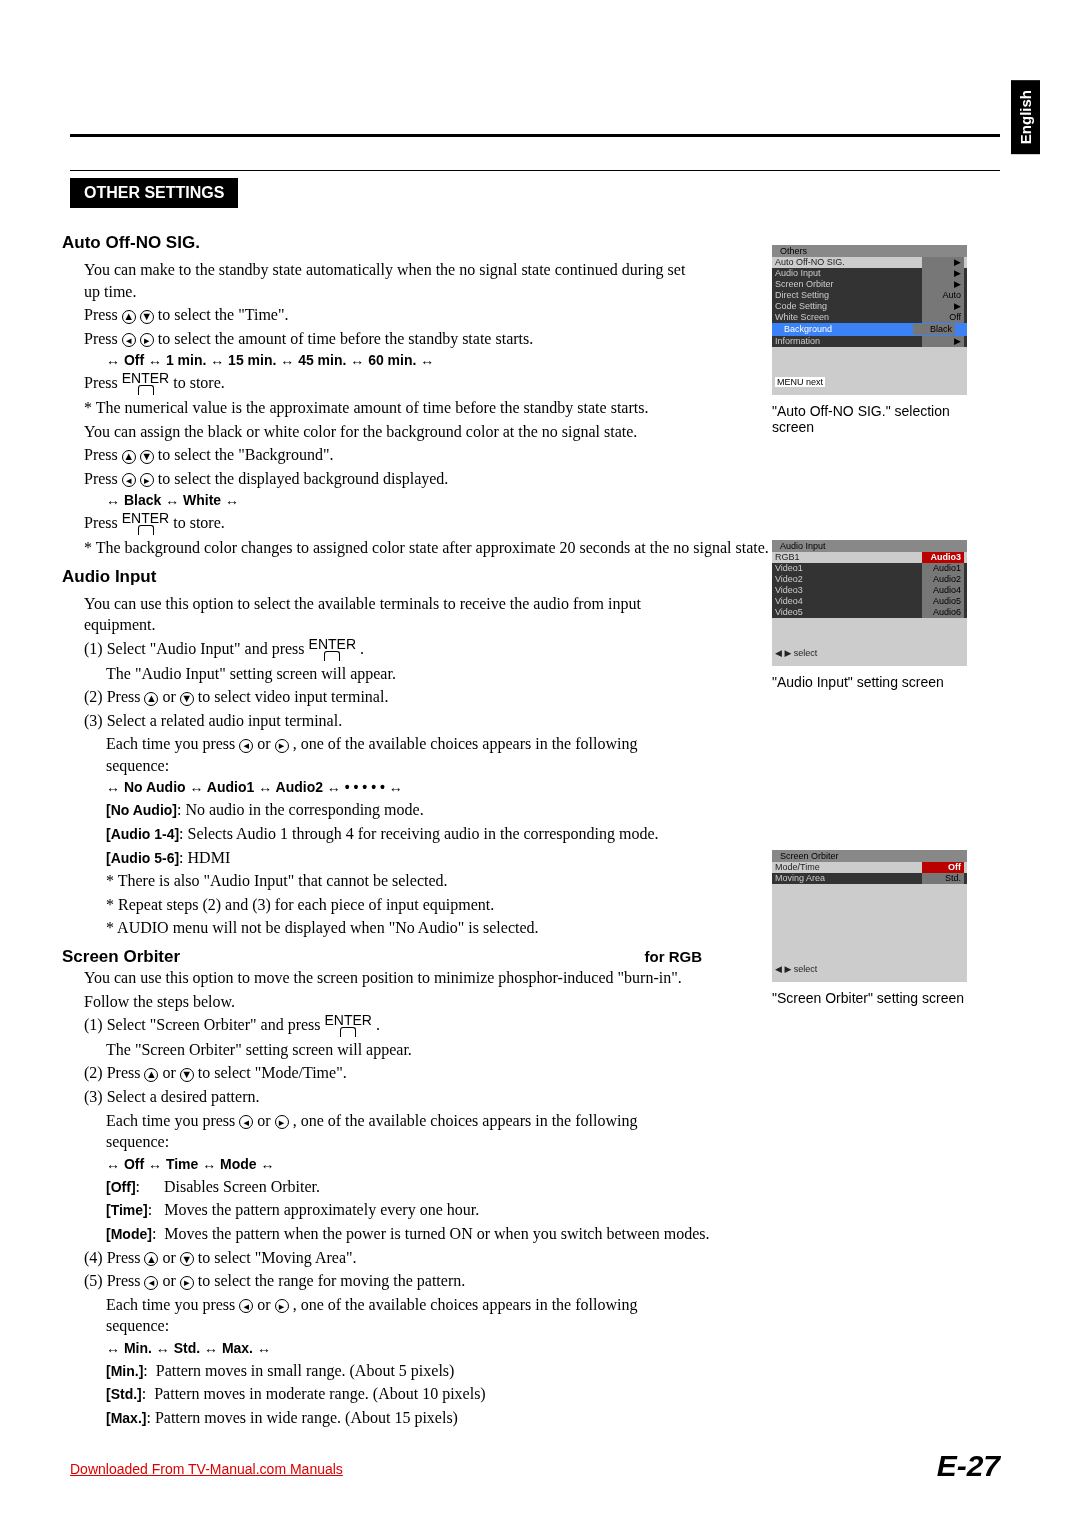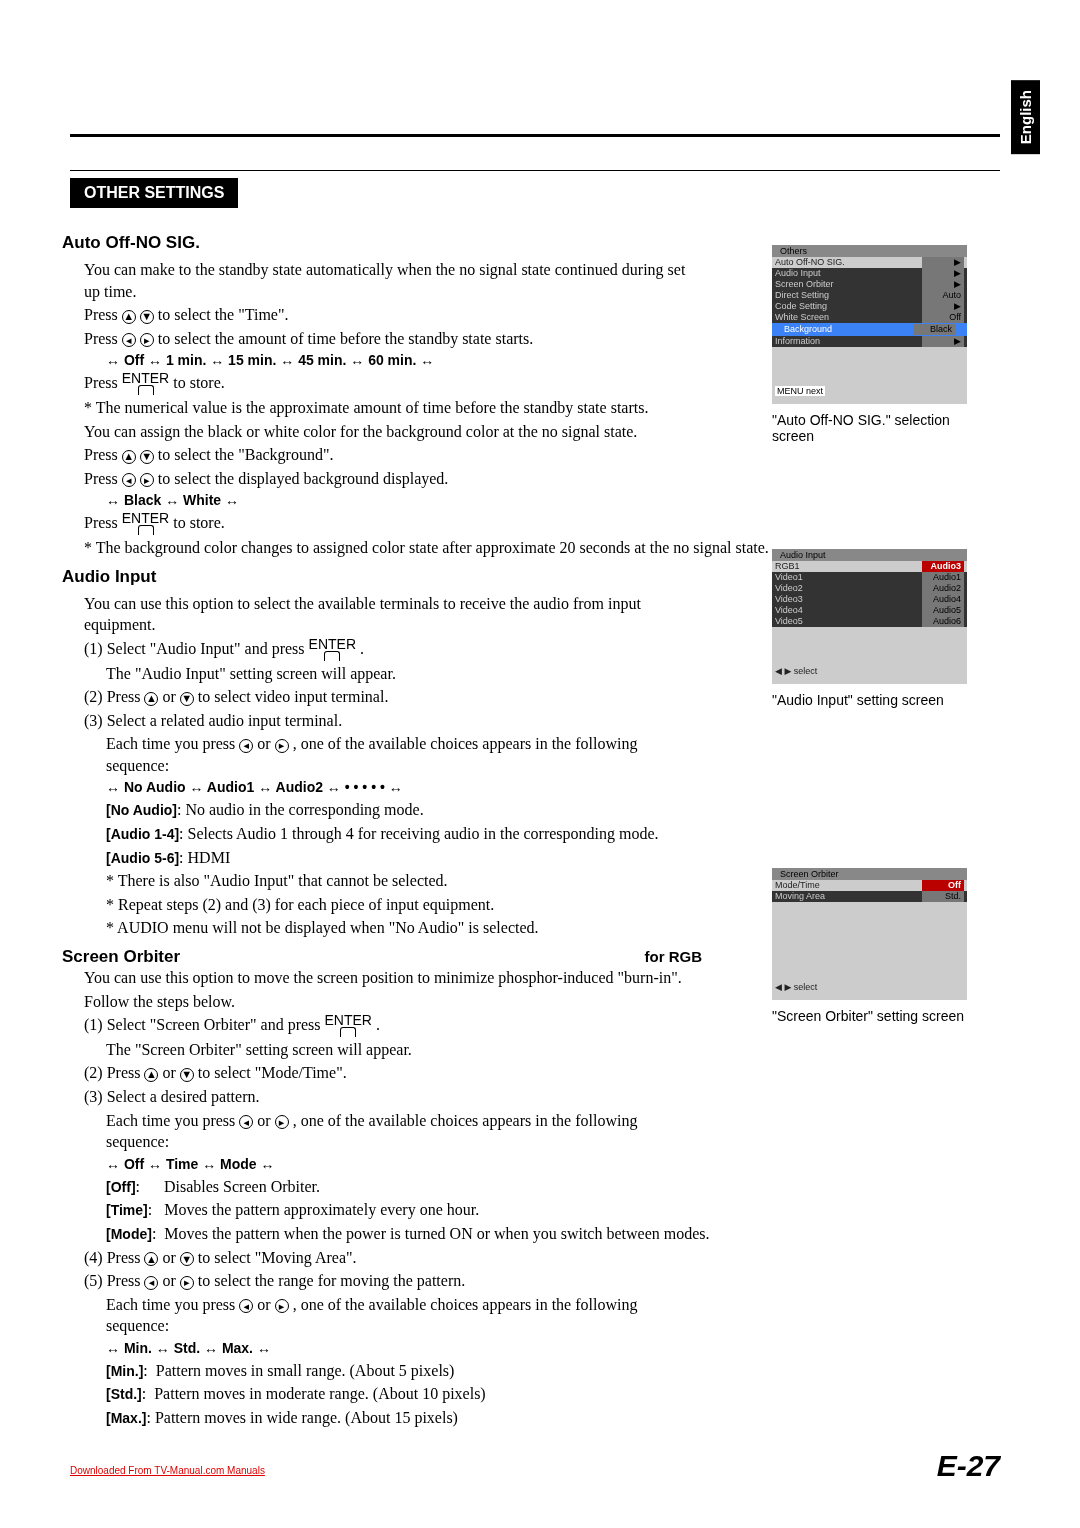--- a/index.html
+++ b/index.html
@@ -57,23 +57,23 @@
     background: #ccc; width: 195px; font-family: Arial, sans-serif; font-size: 10px; color: #222;
     position: relative; margin-bottom: 8px; margin-left: 50px;
   }
   .shot-caption { font-family: Arial, sans-serif; font-size: 14px; margin-left: 50px; margin-bottom: 20px; }
   .shot .menu-top { background: #888; color: #000; padding: 1px 8px; font-size: 9px; }
   .shot .row { display: flex; justify-content: space-between; padding: 0 3px; font-size: 9px; }
   .shot .row.dark { background: #333; color: #ccc; }
   .shot .row.hi { background: #3b82f6; color: #fff; padding: 1px 12px; }
   .shot .val { background: #777; color: #000; padding: 0 3px; min-width: 42px; text-align: right; margin-left: auto; height: 11px; display: inline-block; }
   .shot .val.red { background: #b00; color: #fff; font-weight: bold; }
-  .shot .foot { padding: 39px 3px 8px; font-size: 9px; }
+  .shot .foot { padding: 30px 3px 8px; font-size: 9px; }
   .footer { position: absolute; bottom: 50px; left: 70px; width: 930px; }
-  .dl-link { color: #d00; font-family: Arial, sans-serif; font-size: 10px; text-decoration: underline; }
+  .dl-link { color: #d00; font-family: Arial, sans-serif; font-size: 14px; text-decoration: underline; }
   .pagenum { position: absolute; right: 0; bottom: -5px; font-family: Arial, sans-serif; font-weight: bold; font-style: italic; font-size: 30px; }
   .clearfix::after { content: ""; display: table; clear: both; }
 </style>
 </head>
 <body>
 
 <div class="lang-tab">English</div>
 <div class="hr1"></div>
 <div class="hr2"></div>
 <div class="section-title-box">OTHER SETTINGS</div>

